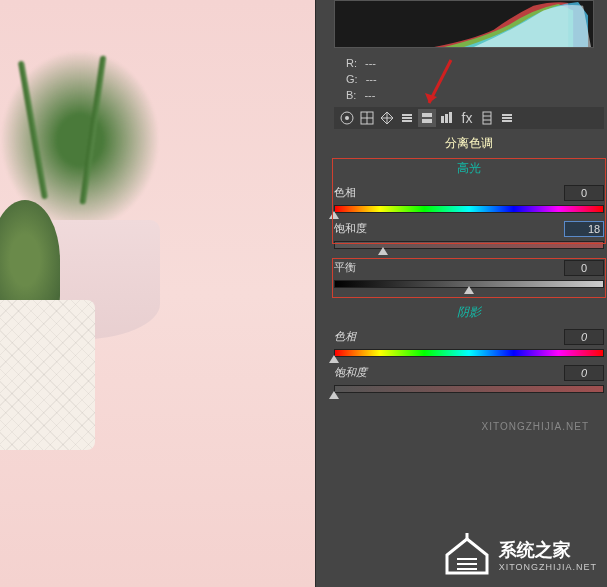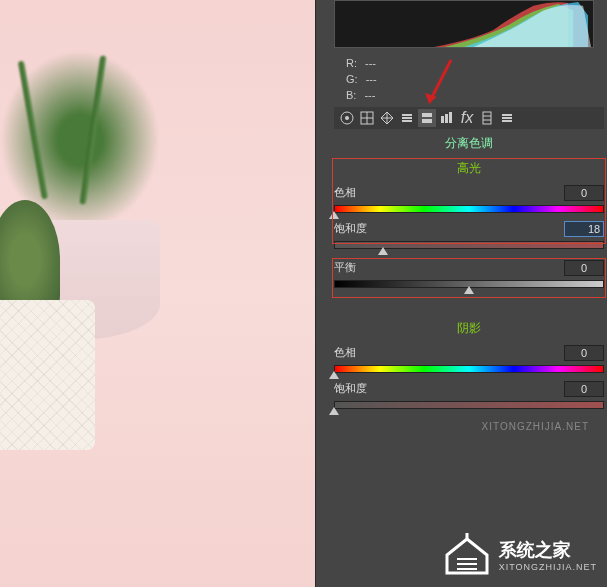--- a/index.html
+++ b/index.html
@@ -127,36 +127,36 @@
       height: 55px;
       pointer-events: none;
     }
     .panel-title {
       position: absolute;
       left: 18px;
       top: 135px;
       width: 270px;
       text-align: center;
       font-size: 12px;
-      color: #86efac;
+      color: #fef9c3;
     }
     .section {
       position: absolute;
       left: 18px;
       width: 270px;
     }
     .section-title {
       text-align: center;
-      color: #84cc16;
+      color: #14b8a6;
       font-size: 12px;
       margin-bottom: 8px;
     }
     .section.highlights { top: 160px; }
     .section.balance { top: 260px; border-radius: 8px; }
-    .section.shadows { top: 320px; }
+    .section.shadows { top: 304px; font-style: italic; }
     .slider-row {
       display: flex;
       margin-bottom: 2px;
       height: 18px;
     }
     .slider-label {
       width: 50px;
       font-size: 11px;
       color: #ddd;
     }
@@ -314,21 +314,21 @@
         </svg>
       </div>
     <div class="tab-icon">
         <svg width="14" height="14" viewBox="0 0 14 14">
           <rect x="1" y="5" width="3" height="7" fill="#ccc"></rect>
           <rect x="5" y="3" width="3" height="9" fill="#ccc"></rect>
           <rect x="9" y="1" width="3" height="11" fill="#ccc"></rect>
         </svg>
       </div>
     <div class="tab-icon">
-        <span style="font-size:16px;font-style:italic">fx</span>
+        <span style="font-size:14px;">fx</span>
       </div>
     <div class="tab-icon">
         <svg width="14" height="14" viewBox="0 0 14 14">
           <rect x="3" y="1" width="8" height="12" fill="none" stroke="#ccc"></rect>
           <line x1="3" y1="5" x2="11" y2="5" stroke="#ccc"></line>
           <line x1="3" y1="9" x2="11" y2="9" stroke="#ccc"></line>
         </svg>
       </div>
     <div class="tab-icon">
         <svg width="14" height="14" viewBox="0 0 14 14">

